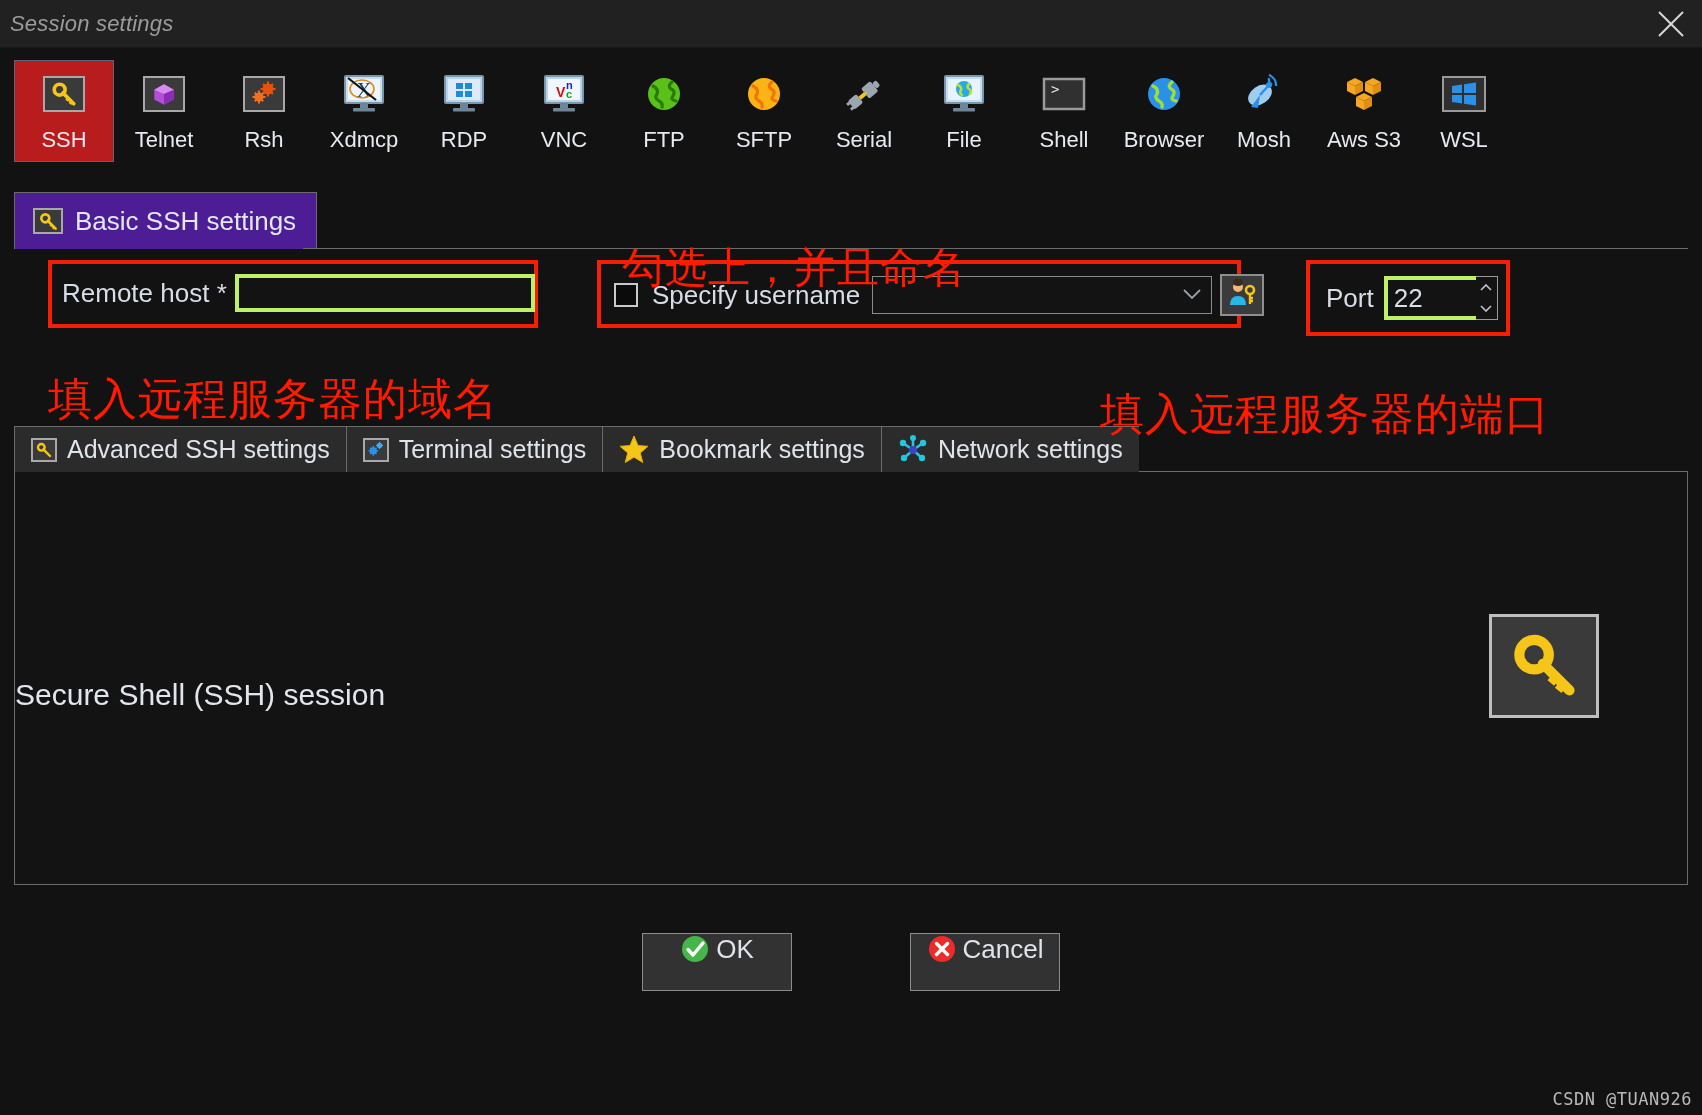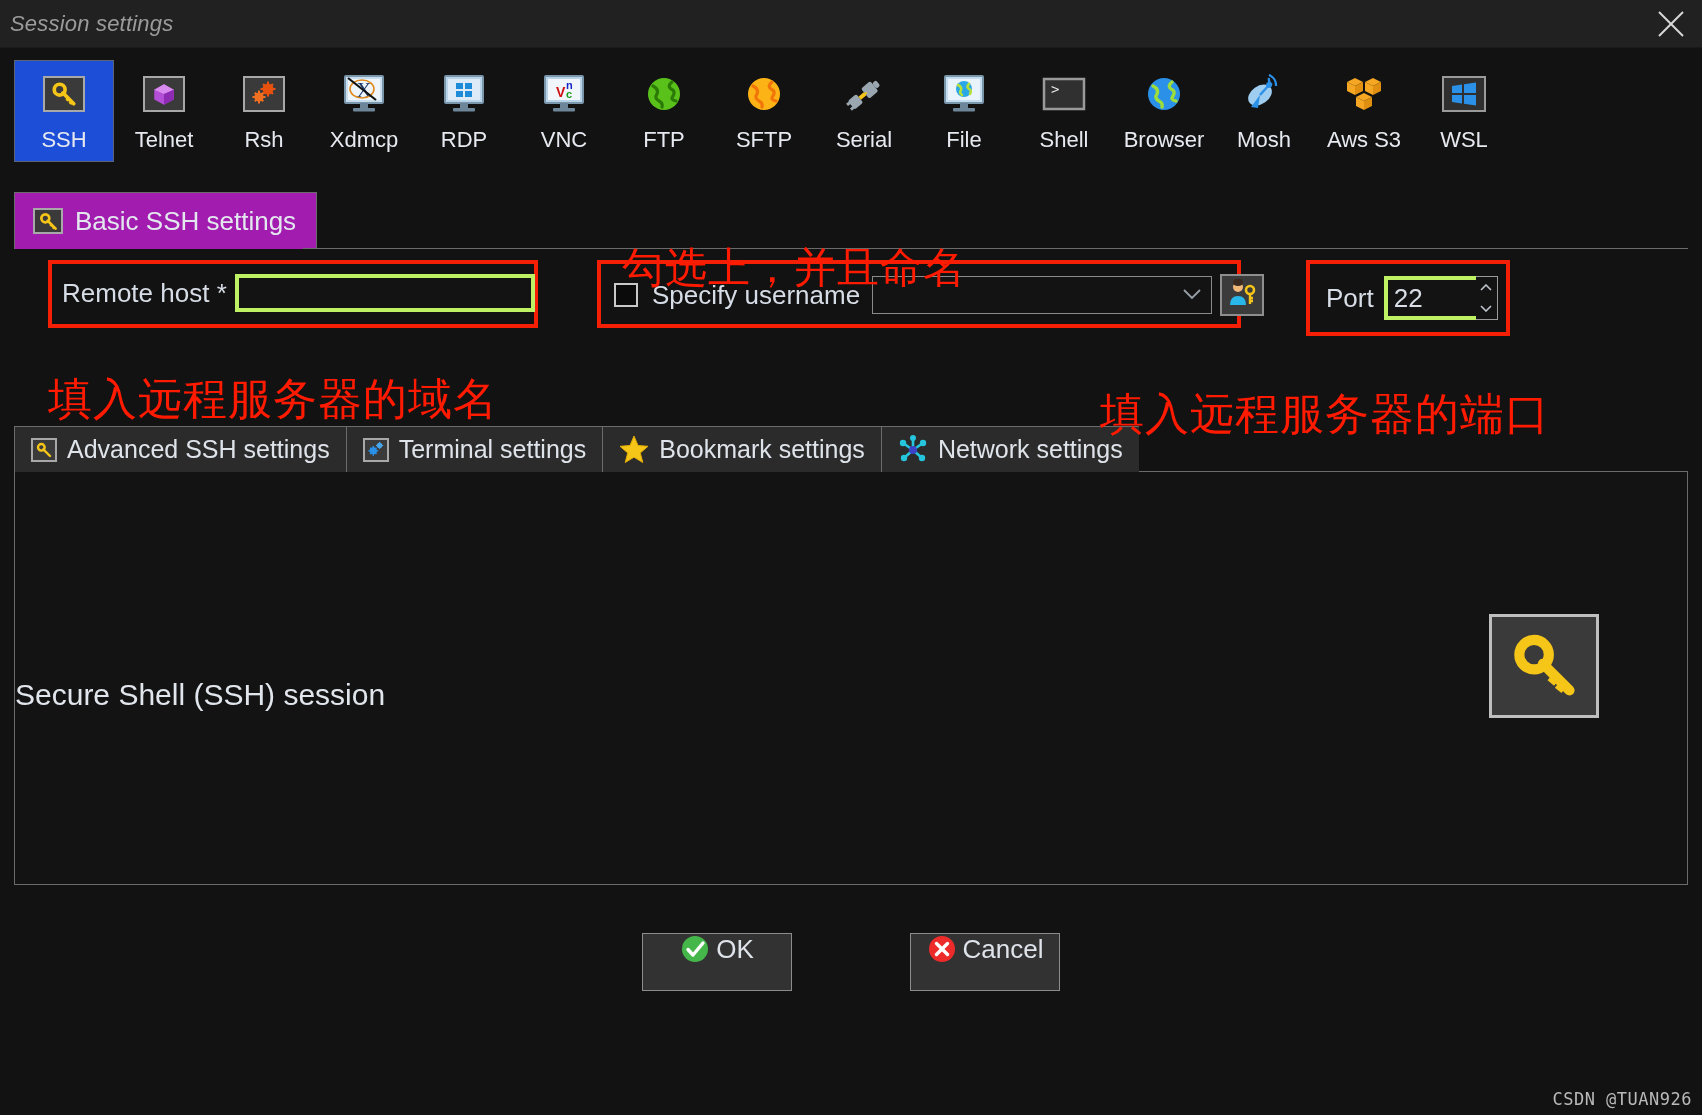--- a/index.html
+++ b/index.html
@@ -54,21 +54,21 @@
     width: 100px;
     display: flex;
     flex-direction: column;
     align-items: center;
     padding: 10px 0 8px 0;
     box-sizing: border-box;
     cursor: pointer;
     border: 1px solid transparent;
   }
   .type-item.selected {
-    background: #1d4ed8;
+    background: #b91c1c;
     border: 1px solid #5a6472;
   }
   .type-icon {
     width: 46px; height: 46px;
     display: flex; align-items: center; justify-content: center;
     margin-bottom: 10px;
   }
   .type-label {
     font-size: 22px;
     color: #e6eaf0;
@@ -96,21 +96,21 @@
     height: 58px;
   }
   #basic-tab {
     position: absolute;
     left: 0; top: 0;
     height: 57px;
     display: flex; align-items: center;
     padding: 0 20px 0 18px;
     border: 1px solid #6b6b6b;
     border-bottom: none;
-    background: #a21caf;
+    background: #4c1d95;
     box-sizing: border-box;
     cursor: pointer;
   }
   #basic-tab .tab-icon { margin-right: 12px; display:flex; }
   #basic-tab .tab-label { font-size: 26px; color: #e3e8ef; }
   #basic-tab-underline {
     position: absolute;
     left: 289px; right: 0; top: 56px;
     height: 1px;
     background: #6b6b6b;

